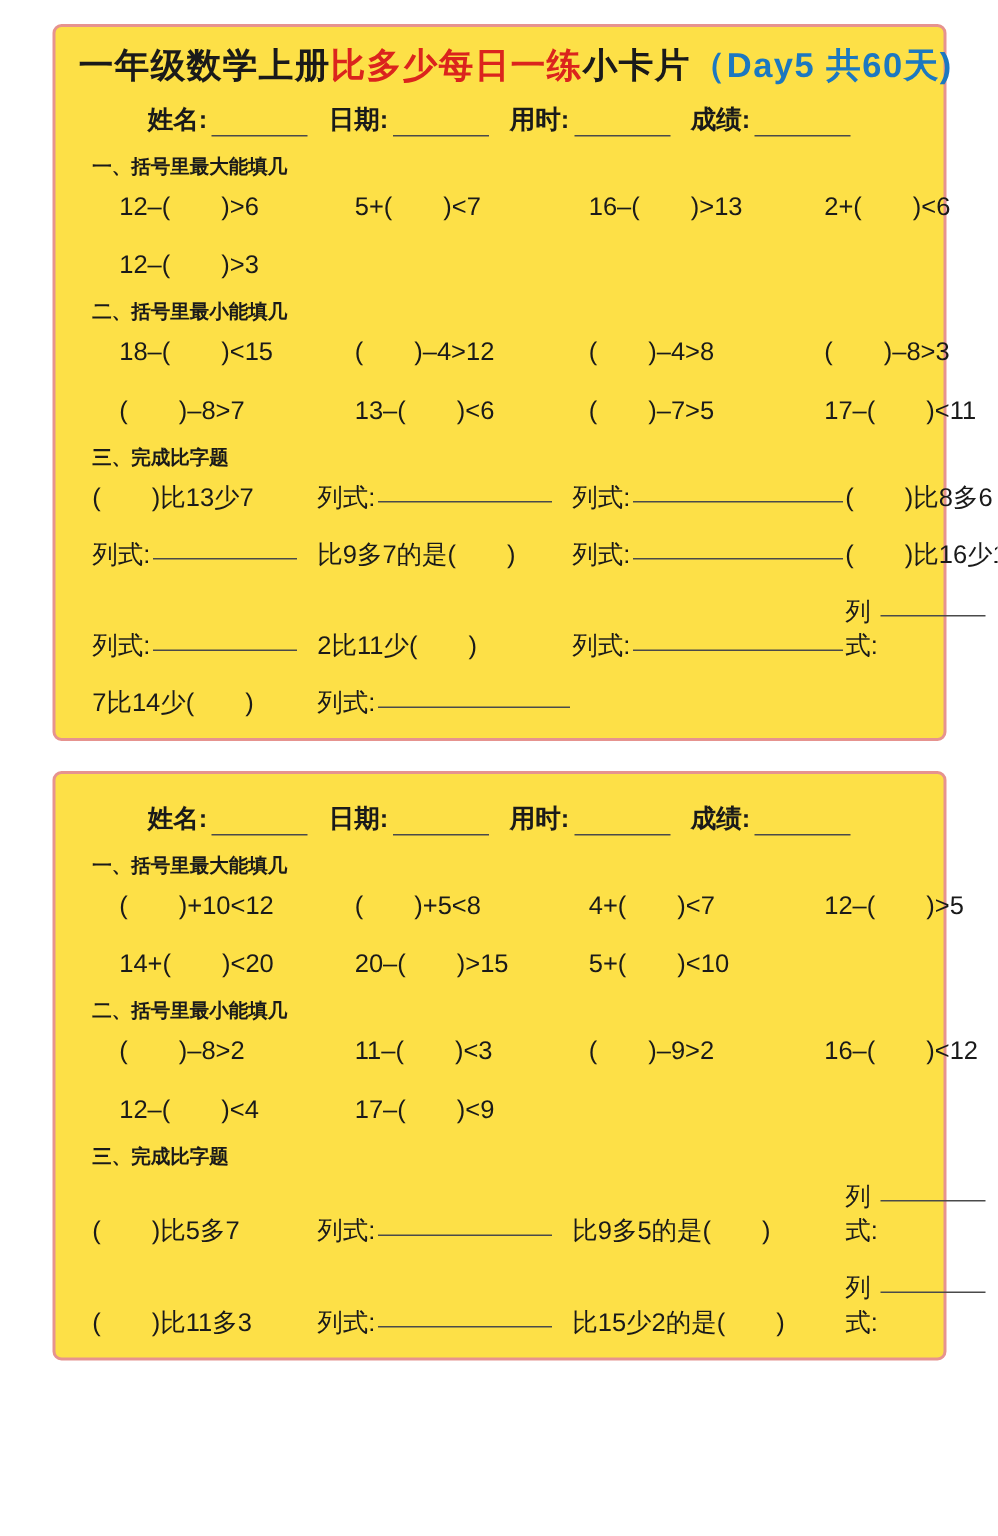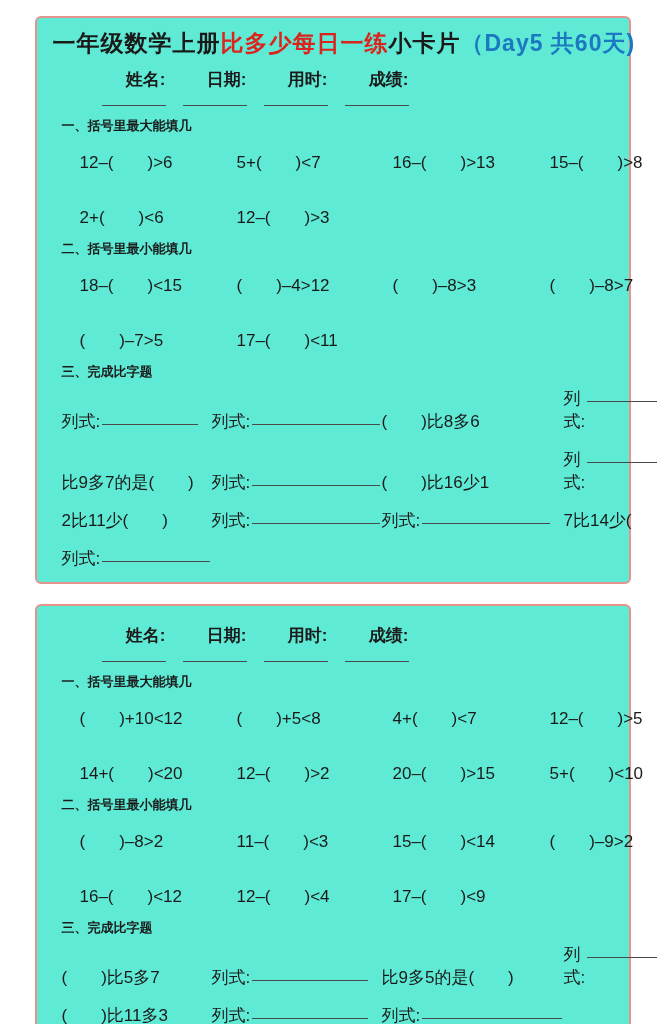--- a/index.html
+++ b/index.html
@@ -16,21 +16,21 @@
     font-family:"Liberation Sans","DejaVu Sans",sans-serif;
     color:var(--ink);
   }
   .page{width:665px;min-height:1024px;padding-top:16px;}
   .card{
     width:596px;
     margin:0 auto;
     border:2px solid var(--border);
     border-radius:6px;
     padding:9px 16px 12px 16px;
-    background:#5eead4;
+    background:#fde047;
   }
   .card + .card{margin-top:20px;}
   .card-title{
     text-align:center;
     font-size:23px;
     font-weight:bold;
     letter-spacing:1px;
     line-height:32px;
     white-space:nowrap;
   }
@@ -38,40 +38,40 @@
   .t-red{color:var(--red);}
   .t-blue{color:var(--blue);}
   .info-line{
     margin:9px 0 0 46px;
     font-size:17px;
     font-weight:bold;
     display:flex;
     align-items:flex-end;
     gap:14px;
   }
-  .info-item{display:flex;align-items:flex-end;flex-direction:column;}
+  .info-item{display:flex;align-items:flex-end;}
   .blank{
     display:inline-block;
     width:64px;
     height:15px;
     border-bottom:1.6px solid var(--line);
     margin-left:3px;
   }
   .sec-heading{
     margin-top:11px;
     font-size:13px;
     font-weight:bold;
     padding-left:9px;
   }
   .prob-grid{
-    margin-top:16px;
+    margin-top:6px;
     padding-left:27px;
     display:grid;
     grid-template-columns:157px 156px 157px 1fr;
-    row-gap:32px;
+    row-gap:16px;
     font-size:17px;
     line-height:23px;
   }
   .prob{white-space:nowrap;}
   .cmp-grid{
     margin-top:6px;
     padding-left:9px;
     display:grid;
     grid-template-columns:150px 170px 182px 1fr;
     row-gap:15px;
@@ -116,37 +116,39 @@
           <span>成绩:</span>
           <span class="blank"></span>
         </span>
     </div>
 
     <div class="sec-heading">一、括号里最大能填几</div>
     <div class="prob-grid">
       <span class="prob">12–(　　)&gt;6</span>
       <span class="prob">5+(　　)&lt;7</span>
       <span class="prob">16–(　　)&gt;13</span>
-      <span class="prob">15–(　　)&gt;8</span>
       <span class="prob">2+(　　)&lt;6</span>
       <span class="prob">12–(　　)&gt;3</span>
     </div>
 
     <div class="sec-heading">二、括号里最小能填几</div>
     <div class="prob-grid">
       <span class="prob">18–(　　)&lt;15</span>
       <span class="prob">(　　)–4&gt;12</span>
+      <span class="prob">(　　)–4&gt;8</span>
       <span class="prob">(　　)–8&gt;3</span>
       <span class="prob">(　　)–8&gt;7</span>
+      <span class="prob">13–(　　)&lt;6</span>
       <span class="prob">(　　)–7&gt;5</span>
       <span class="prob">17–(　　)&lt;11</span>
     </div>
 
     <div class="sec-heading">三、完成比字题</div>
     <div class="cmp-grid">
+      <span class="prob">(　　)比13少7</span>
       <span class="lie">
           <span>列式:</span>
           <span class="lie-line"></span>
         </span>
       <span class="lie last">
           <span>列式:</span>
           <span class="lie-line"></span>
         </span>
 
       <span class="prob">(　　)比8多6</span>
@@ -204,30 +206,28 @@
         </span>
     </div>
 
     <div class="sec-heading">一、括号里最大能填几</div>
     <div class="prob-grid">
       <span class="prob">(　　)+10&lt;12</span>
       <span class="prob">(　　)+5&lt;8</span>
       <span class="prob">4+(　　)&lt;7</span>
       <span class="prob">12–(　　)&gt;5</span>
       <span class="prob">14+(　　)&lt;20</span>
-      <span class="prob">12–(　　)&gt;2</span>
       <span class="prob">20–(　　)&gt;15</span>
       <span class="prob">5+(　　)&lt;10</span>
     </div>
 
     <div class="sec-heading">二、括号里最小能填几</div>
     <div class="prob-grid">
       <span class="prob">(　　)–8&gt;2</span>
       <span class="prob">11–(　　)&lt;3</span>
-      <span class="prob">15–(　　)&lt;14</span>
       <span class="prob">(　　)–9&gt;2</span>
       <span class="prob">16–(　　)&lt;12</span>
       <span class="prob">12–(　　)&lt;4</span>
       <span class="prob">17–(　　)&lt;9</span>
     </div>
 
     <div class="sec-heading">三、完成比字题</div>
     <div class="cmp-grid">
       <span class="prob">(　　)比5多7</span>
       <span class="lie">
@@ -238,20 +238,21 @@
       <span class="lie last">
           <span>列式:</span>
           <span class="lie-line"></span>
         </span>
 
       <span class="prob">(　　)比11多3</span>
       <span class="lie">
           <span>列式:</span>
           <span class="lie-line"></span>
         </span>
+      <span class="prob">比15少2的是(　　)</span>
       <span class="lie last">
           <span>列式:</span>
           <span class="lie-line"></span>
         </span>
 
     </div>
   </div>
 
 </div>
 

